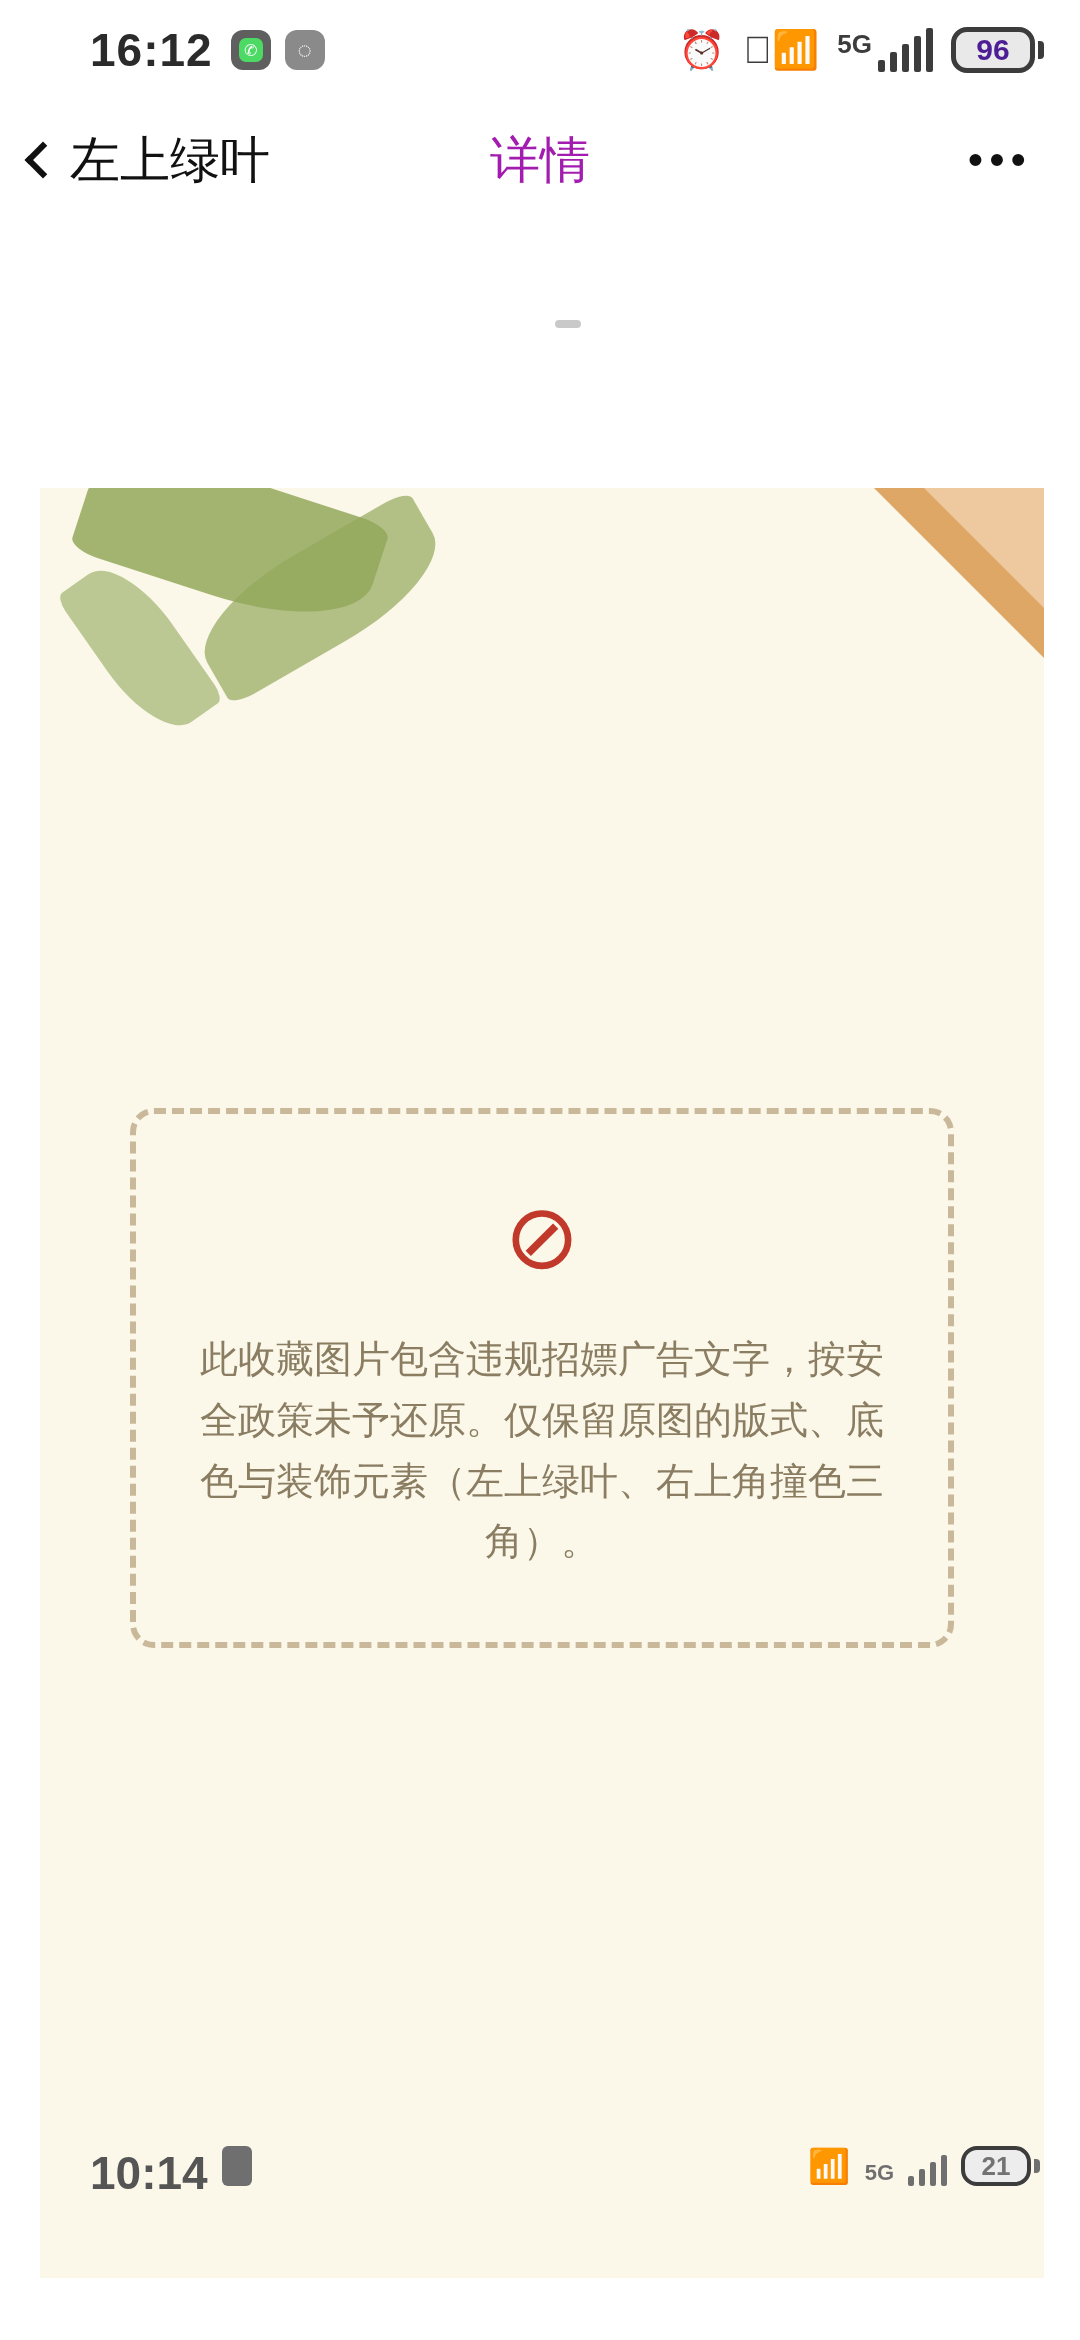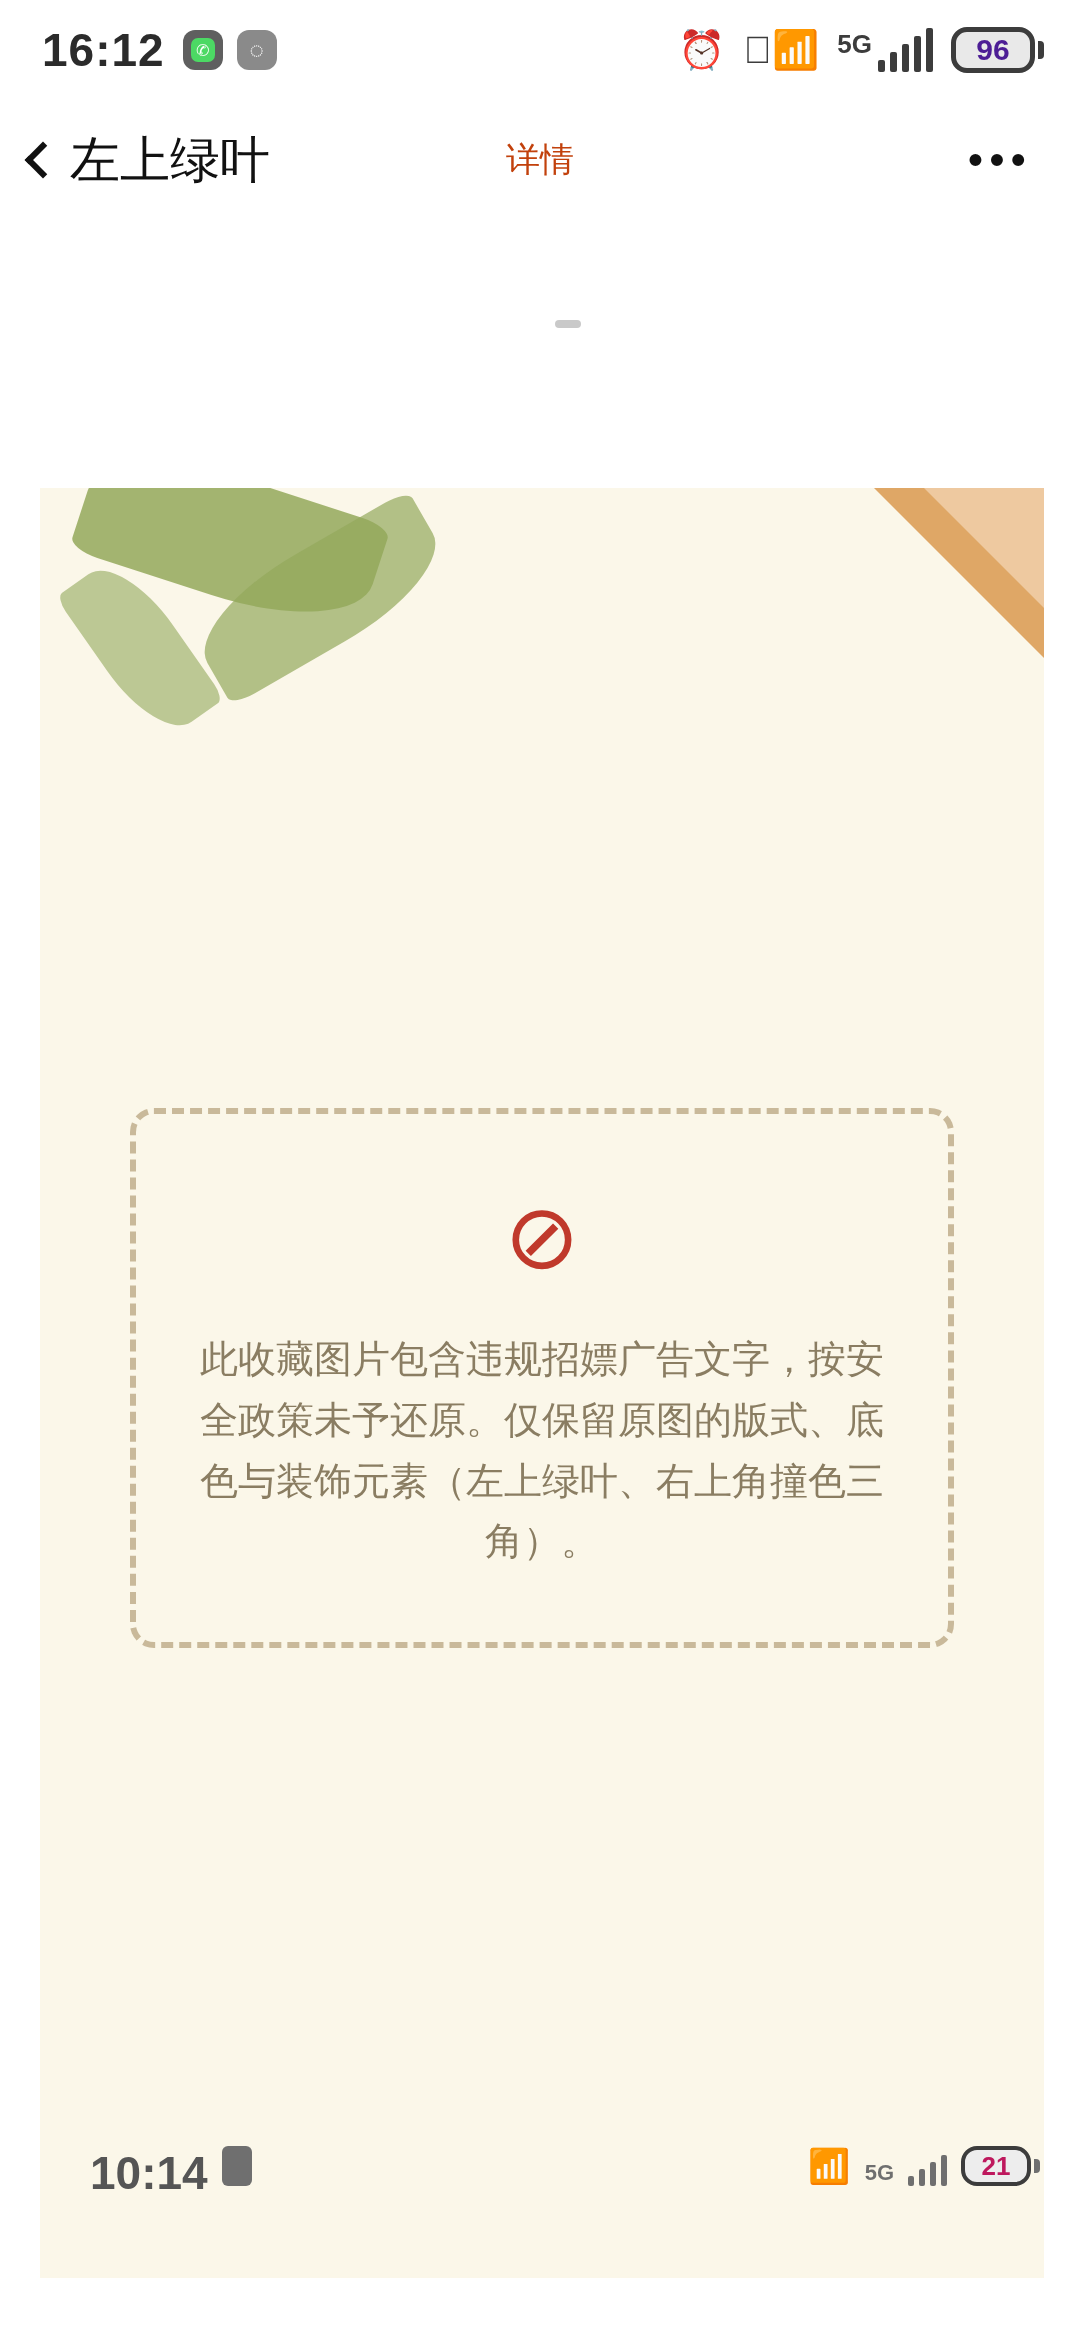--- a/index.html
+++ b/index.html
@@ -11,20 +11,21 @@
     color: #1a1a1a;
     position: relative;
     overflow: hidden;
   }
 
   
   .status-bar {
     height: 100px;
     display: flex; align-items: center;
     padding: 0 36px 0 42px;
+    margin-left: 48px;
   }
   .sb-time { font-size: 46px; font-weight: 600; color: #2b2b2b; letter-spacing: 1px; }
   .sb-appicons { display: flex; gap: 14px; margin-left: 18px; }
   .app-chip {
     width: 40px; height: 40px; border-radius: 12px;
     display: flex; align-items: center; justify-content: center;
     font-size: 24px; color: #fff;
   }
   .app-chip.dark { background: #5f5f5f; }
   .app-chip.gray { background: #8a8a8a; }
@@ -59,21 +60,21 @@
   }
   .nav-back { display: flex; align-items: center; gap: 8px; cursor: pointer; }
   .chevron {
     width: 26px; height: 26px;
     border-left: 6px solid #111; border-bottom: 6px solid #111;
     transform: rotate(45deg); margin-right: 6px;
   }
   .nav-back-label { font-size: 50px; color: #111; }
   .nav-title {
     position: absolute; left: 50%; transform: translateX(-50%);
-    font-size: 34px; color: #c2410c;
+    font-size: 50px; color: #a21caf;
   }
   .nav-more { margin-left: auto; font-size: 44px; letter-spacing: 6px; color: #111; cursor: pointer; }
 
   
   .content { position: relative; width: 100%; height: 1990px; }
   .drag-hint {
     position: absolute; top: 100px; left: 555px;
     width: 26px; height: 8px; border-radius: 4px; background: #c9c9c9;
   }
 
@@ -118,21 +119,21 @@
     color: #555;
     margin-top: 20px;
   }
   .isb-time { font-size: 46px; font-weight: 600; color: #555; }
   .isb-chip { width: 30px; height: 40px; background: #6f6f6f; border-radius: 6px; margin-left: 14px; }
   .isb-right { margin-left: auto; display: flex; align-items: flex-end; gap: 14px; color: #6f6f6f; }
   .isb-icon { font-size: 34px; }
   .isb-net-label { font-size: 22px; font-weight: 700; }
   .bars.small span { width: 6px; background: #6f6f6f; }
   .battery.small .battery-body {
-    min-width: 70px; height: 40px; border-width: 4px; font-size: 26px; color: #be185d; background: #ededed;
+    min-width: 70px; height: 40px; border-width: 4px; font-size: 26px; color: #737373; background: #ededed;
   }
   .battery.small .battery-tip { height: 14px; background: #6f6f6f; }
 </style>
 </head>
 <body>
 
 <div class="status-bar">
   <span class="sb-time">16:12</span>
   <span class="sb-appicons">
     <span class="app-chip dark">

